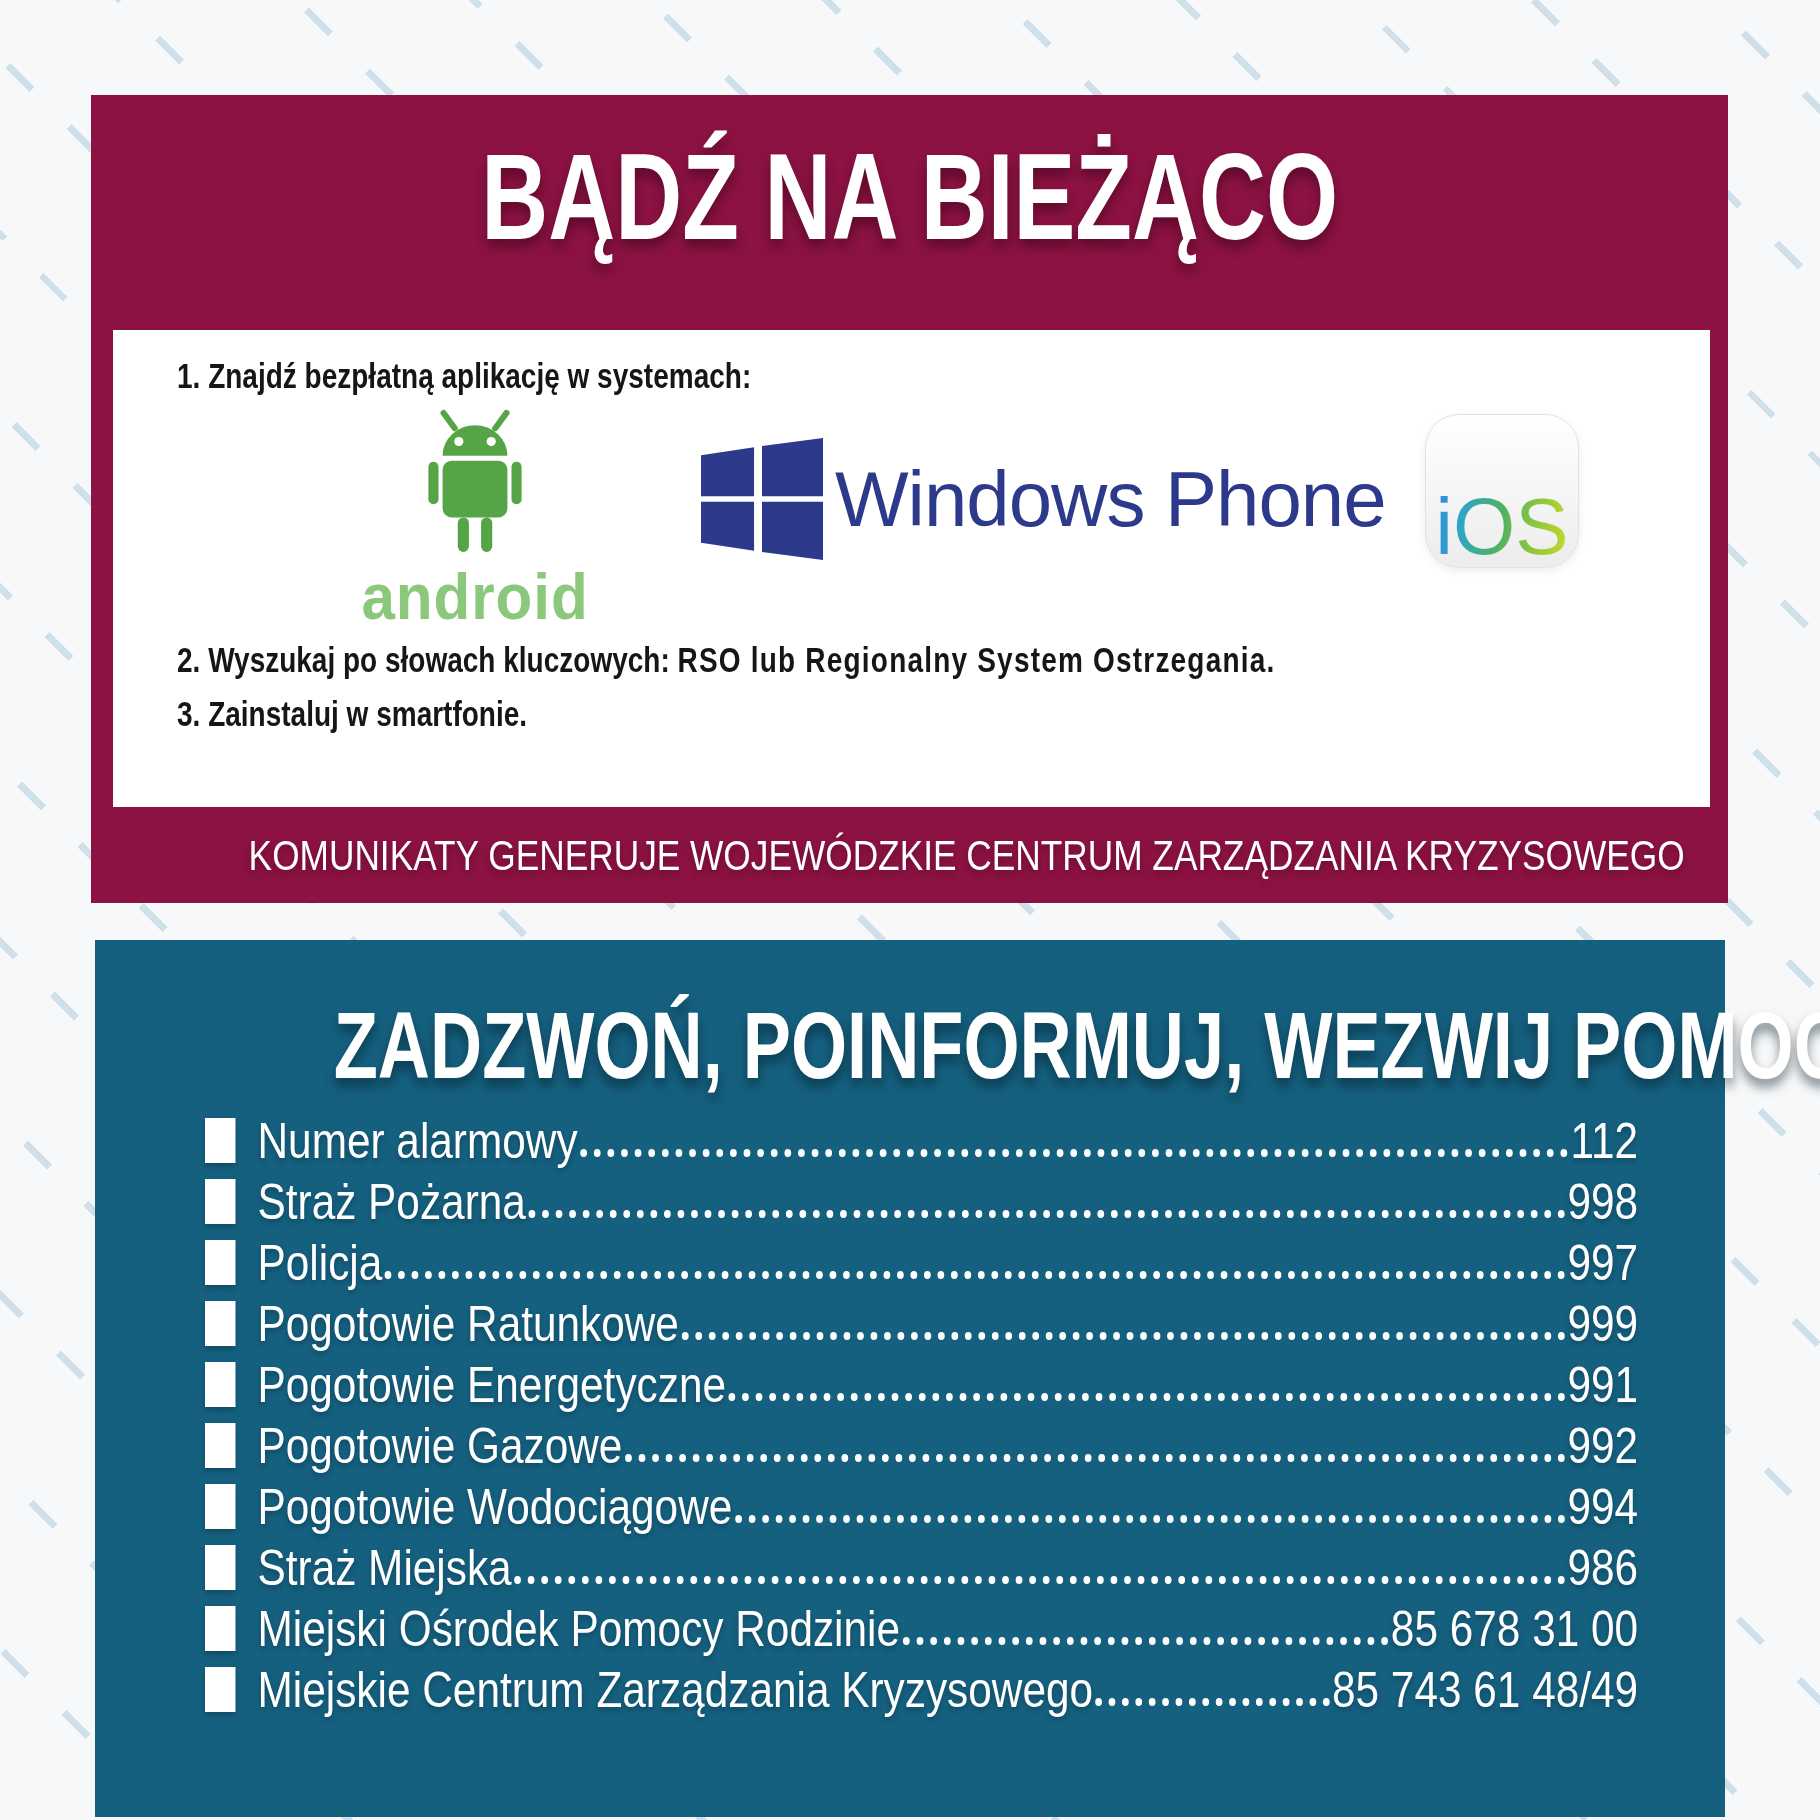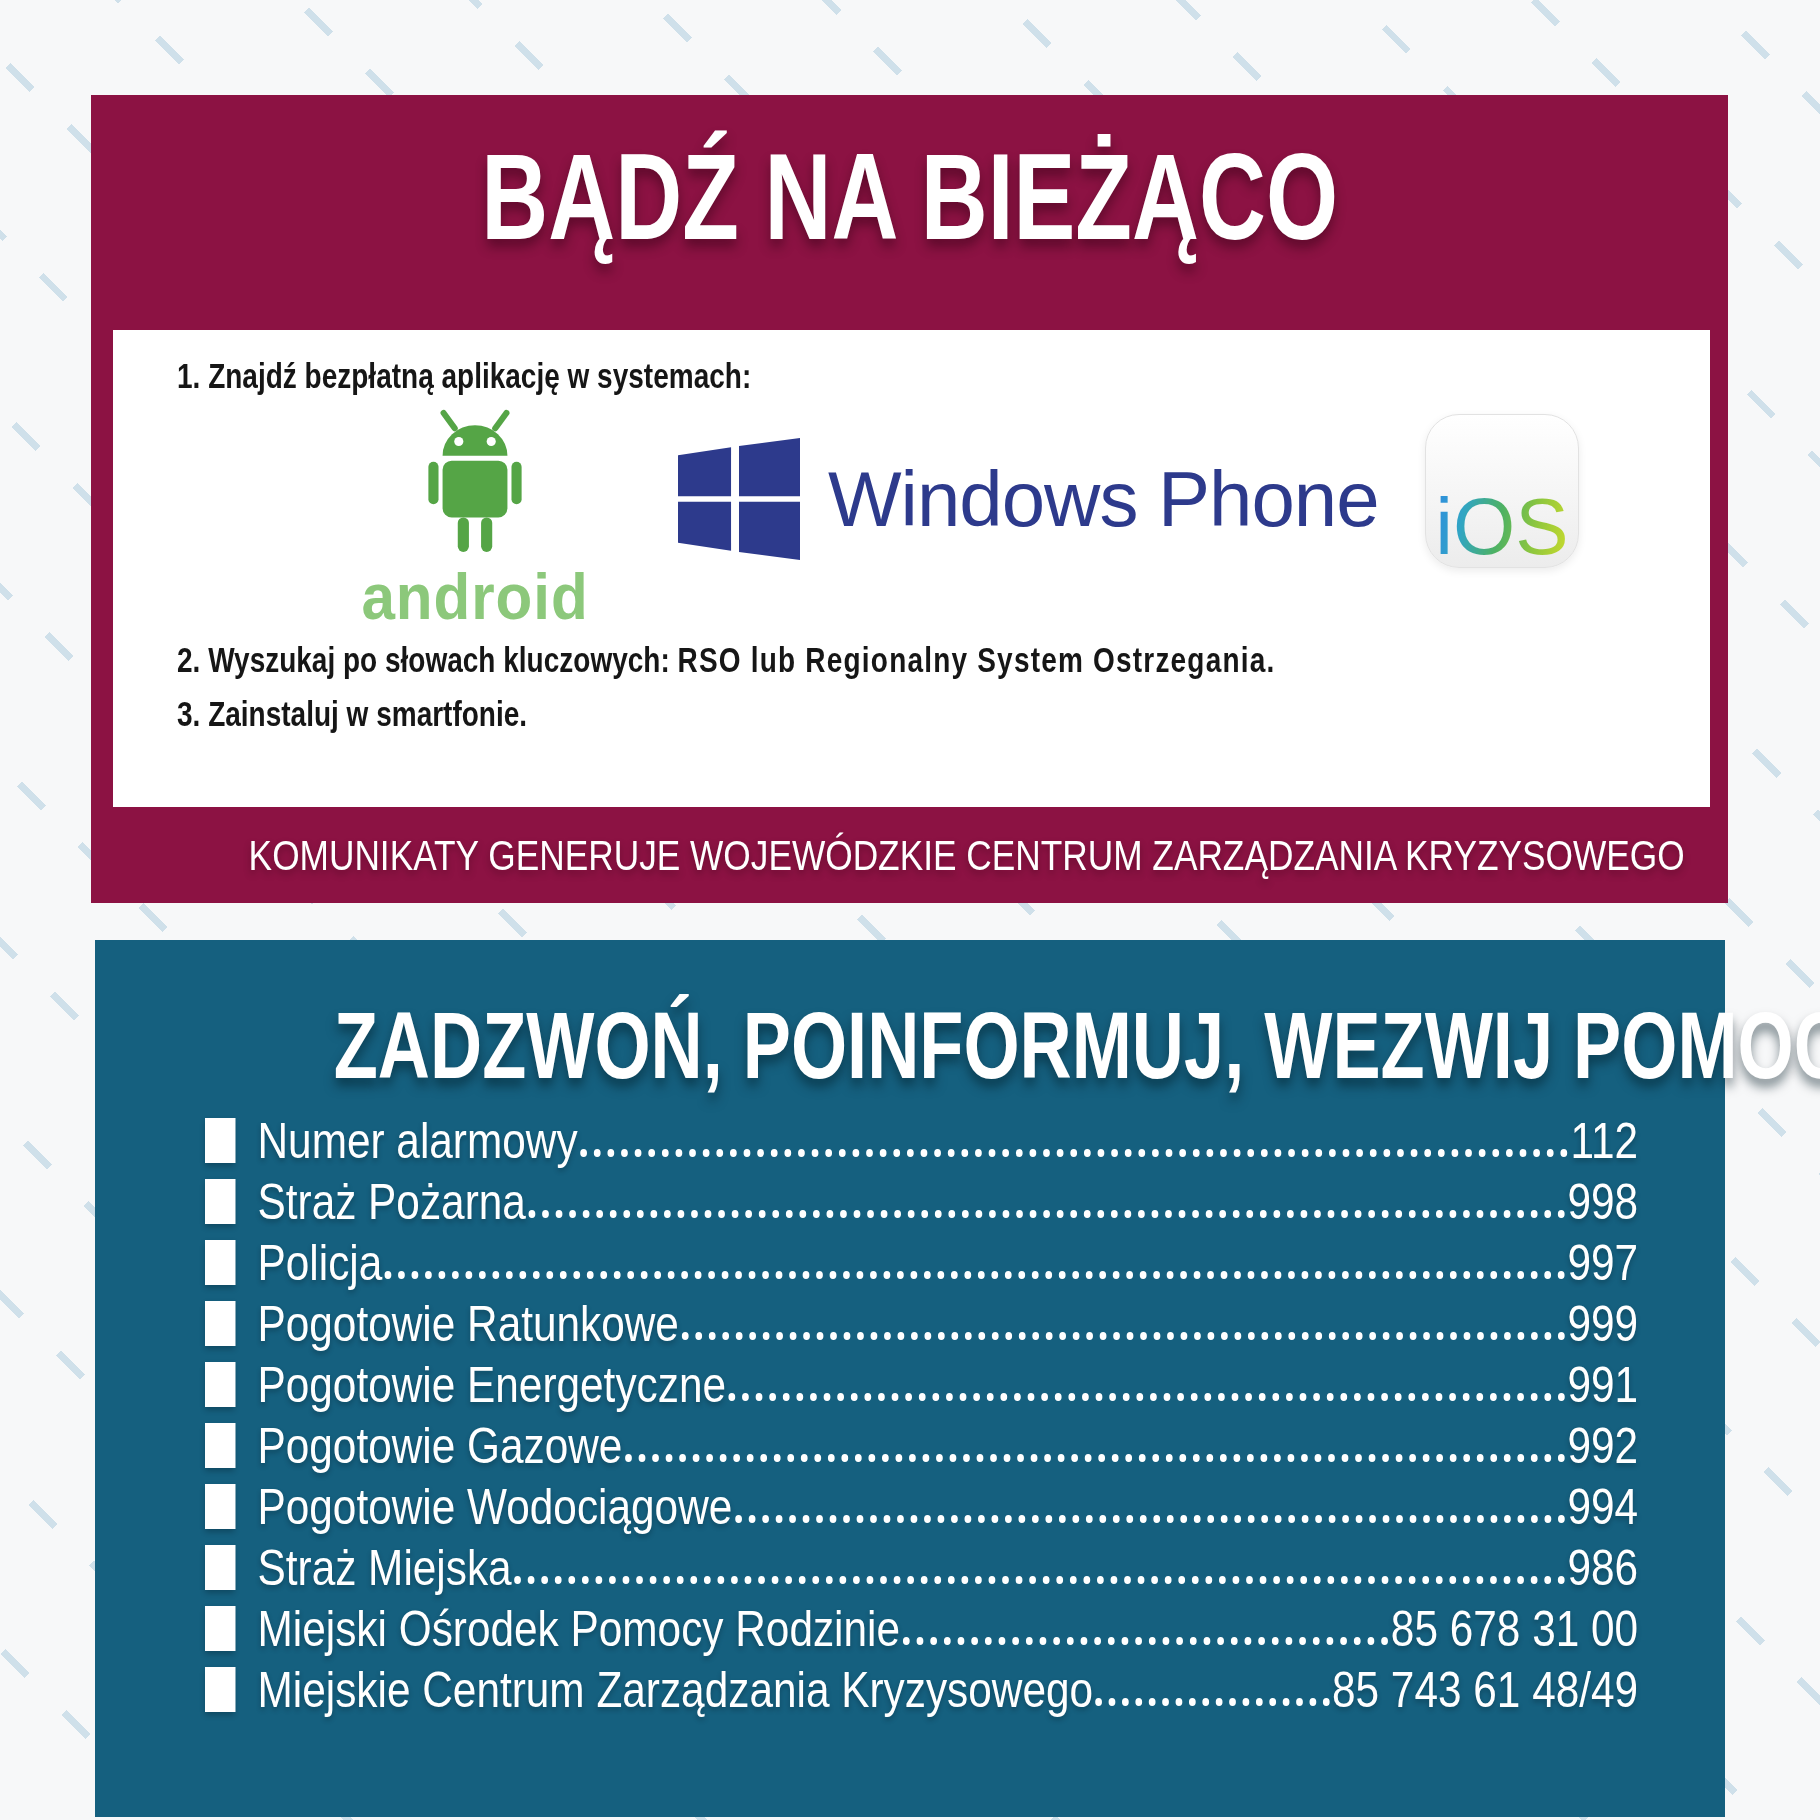--- a/index.html
+++ b/index.html
@@ -30,21 +30,21 @@
   .step-2{top:300px;}
   .step-3{top:354px;}
   .step-4{top:408px;}
   .kw{letter-spacing:1.5px;}
 
   .logos{position:absolute;left:0;top:72px;width:100%;height:225px;}
   .android-block{position:absolute;left:202px;top:6px;width:320px;text-align:center;}
   .android-block svg{width:138px;height:152px;display:block;margin:0 auto;color:var(--android_green,#55a546);}
   .android-word{font-size:64px;font-weight:bold;color:var(--android_text_green,#8cc87b);
     letter-spacing:1px;margin-top:0;transform:scaleX(.94);}
-  .windows-block{position:absolute;left:565px;top:36px;display:flex;align-items:center;gap:28px;}
+  .windows-block{position:absolute;left:588px;top:36px;display:flex;align-items:center;gap:12px;}
   .windows-block svg{width:122px;height:122px;color:var(--windows_blue,#2d3a8c);}
   .win-label{font-size:78px;color:var(--windows_blue,#2d3a8c);letter-spacing:-1px;}
   .ios-tile{position:absolute;left:1312px;top:12px;width:152px;height:152px;border-radius:34px;
     background:linear-gradient(180deg,#ffffff 0%,#f5f5f5 55%,#ececec 100%);
     border:1px solid #e2e2e2;box-shadow:0 3px 8px rgba(0,0,0,.08);
     display:flex;align-items:flex-end;justify-content:center;}
   .ios-text{font-size:80px;line-height:1;color:#4db163;}
   @supports ((-webkit-background-clip:text) or (background-clip:text)){
     .ios-text{
       background:linear-gradient(100deg,#2f8fdd 3%,#31a5c4 22%,#4db163 48%,#8cc63f 72%,#c5d92d 97%);

